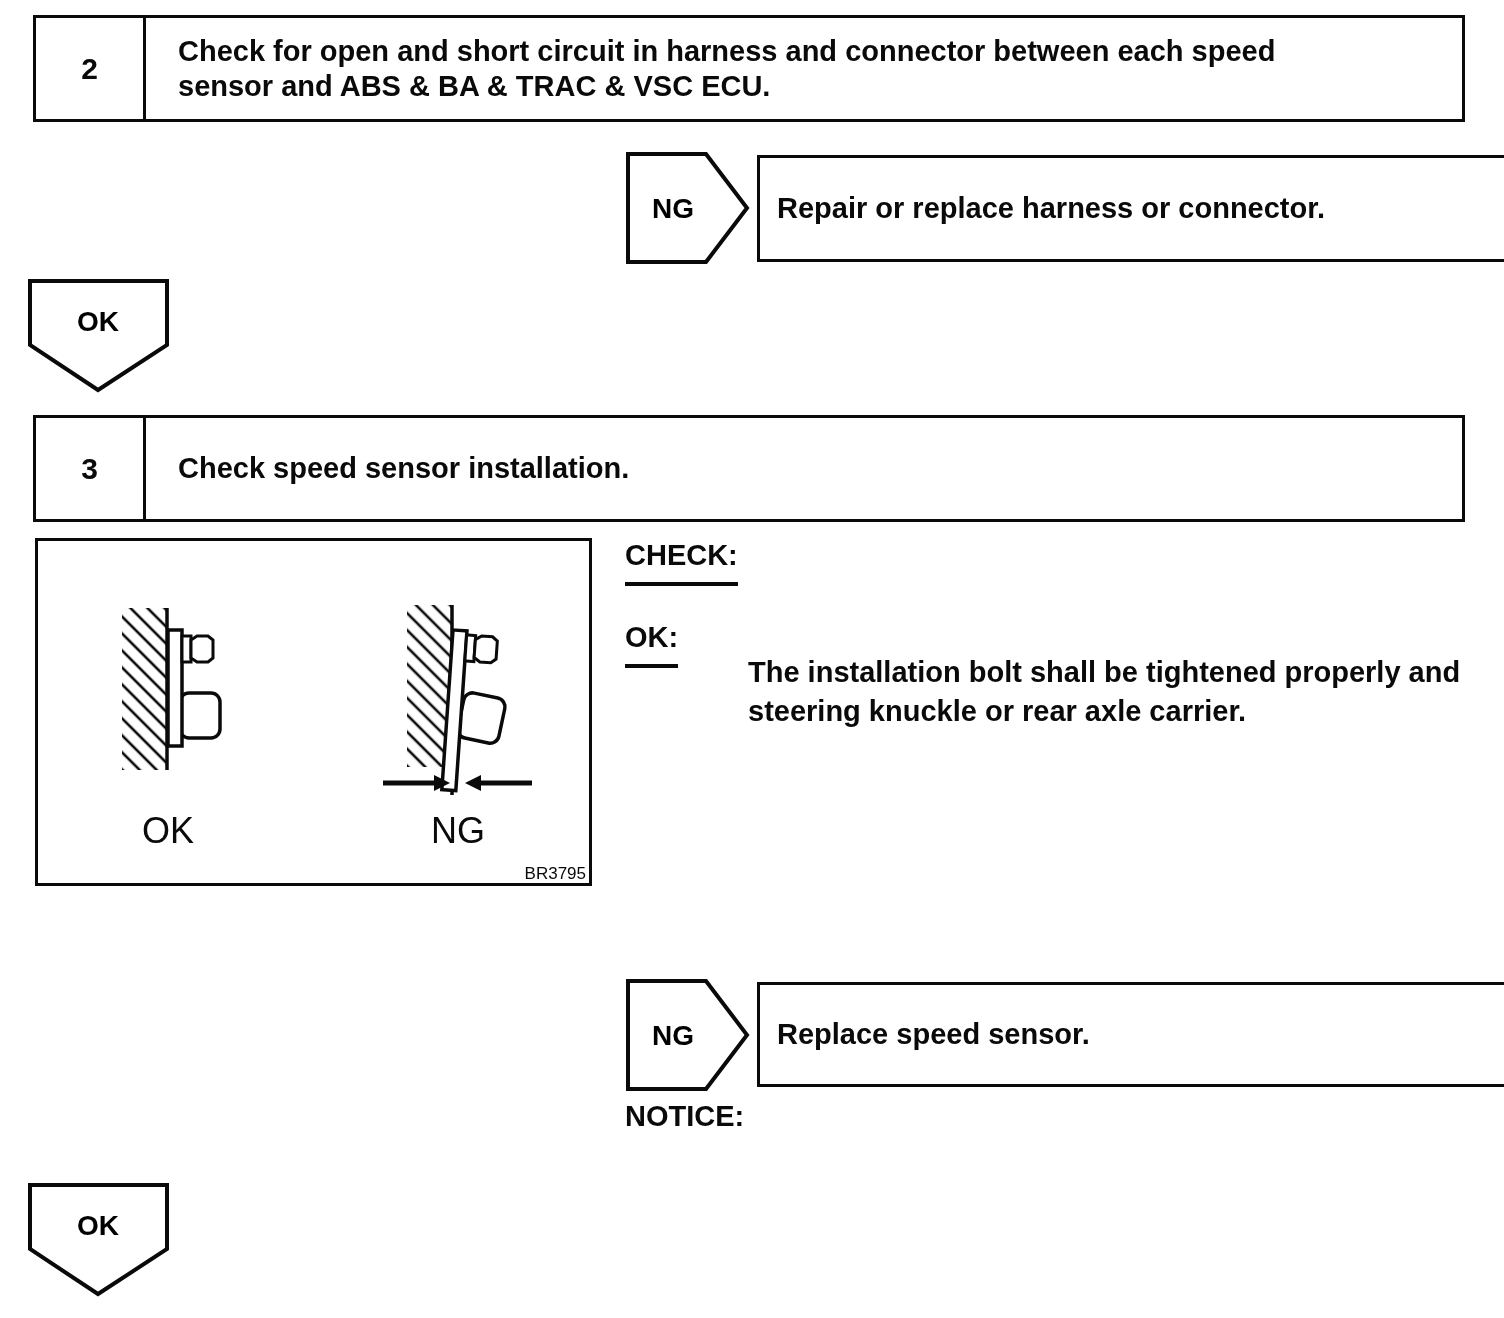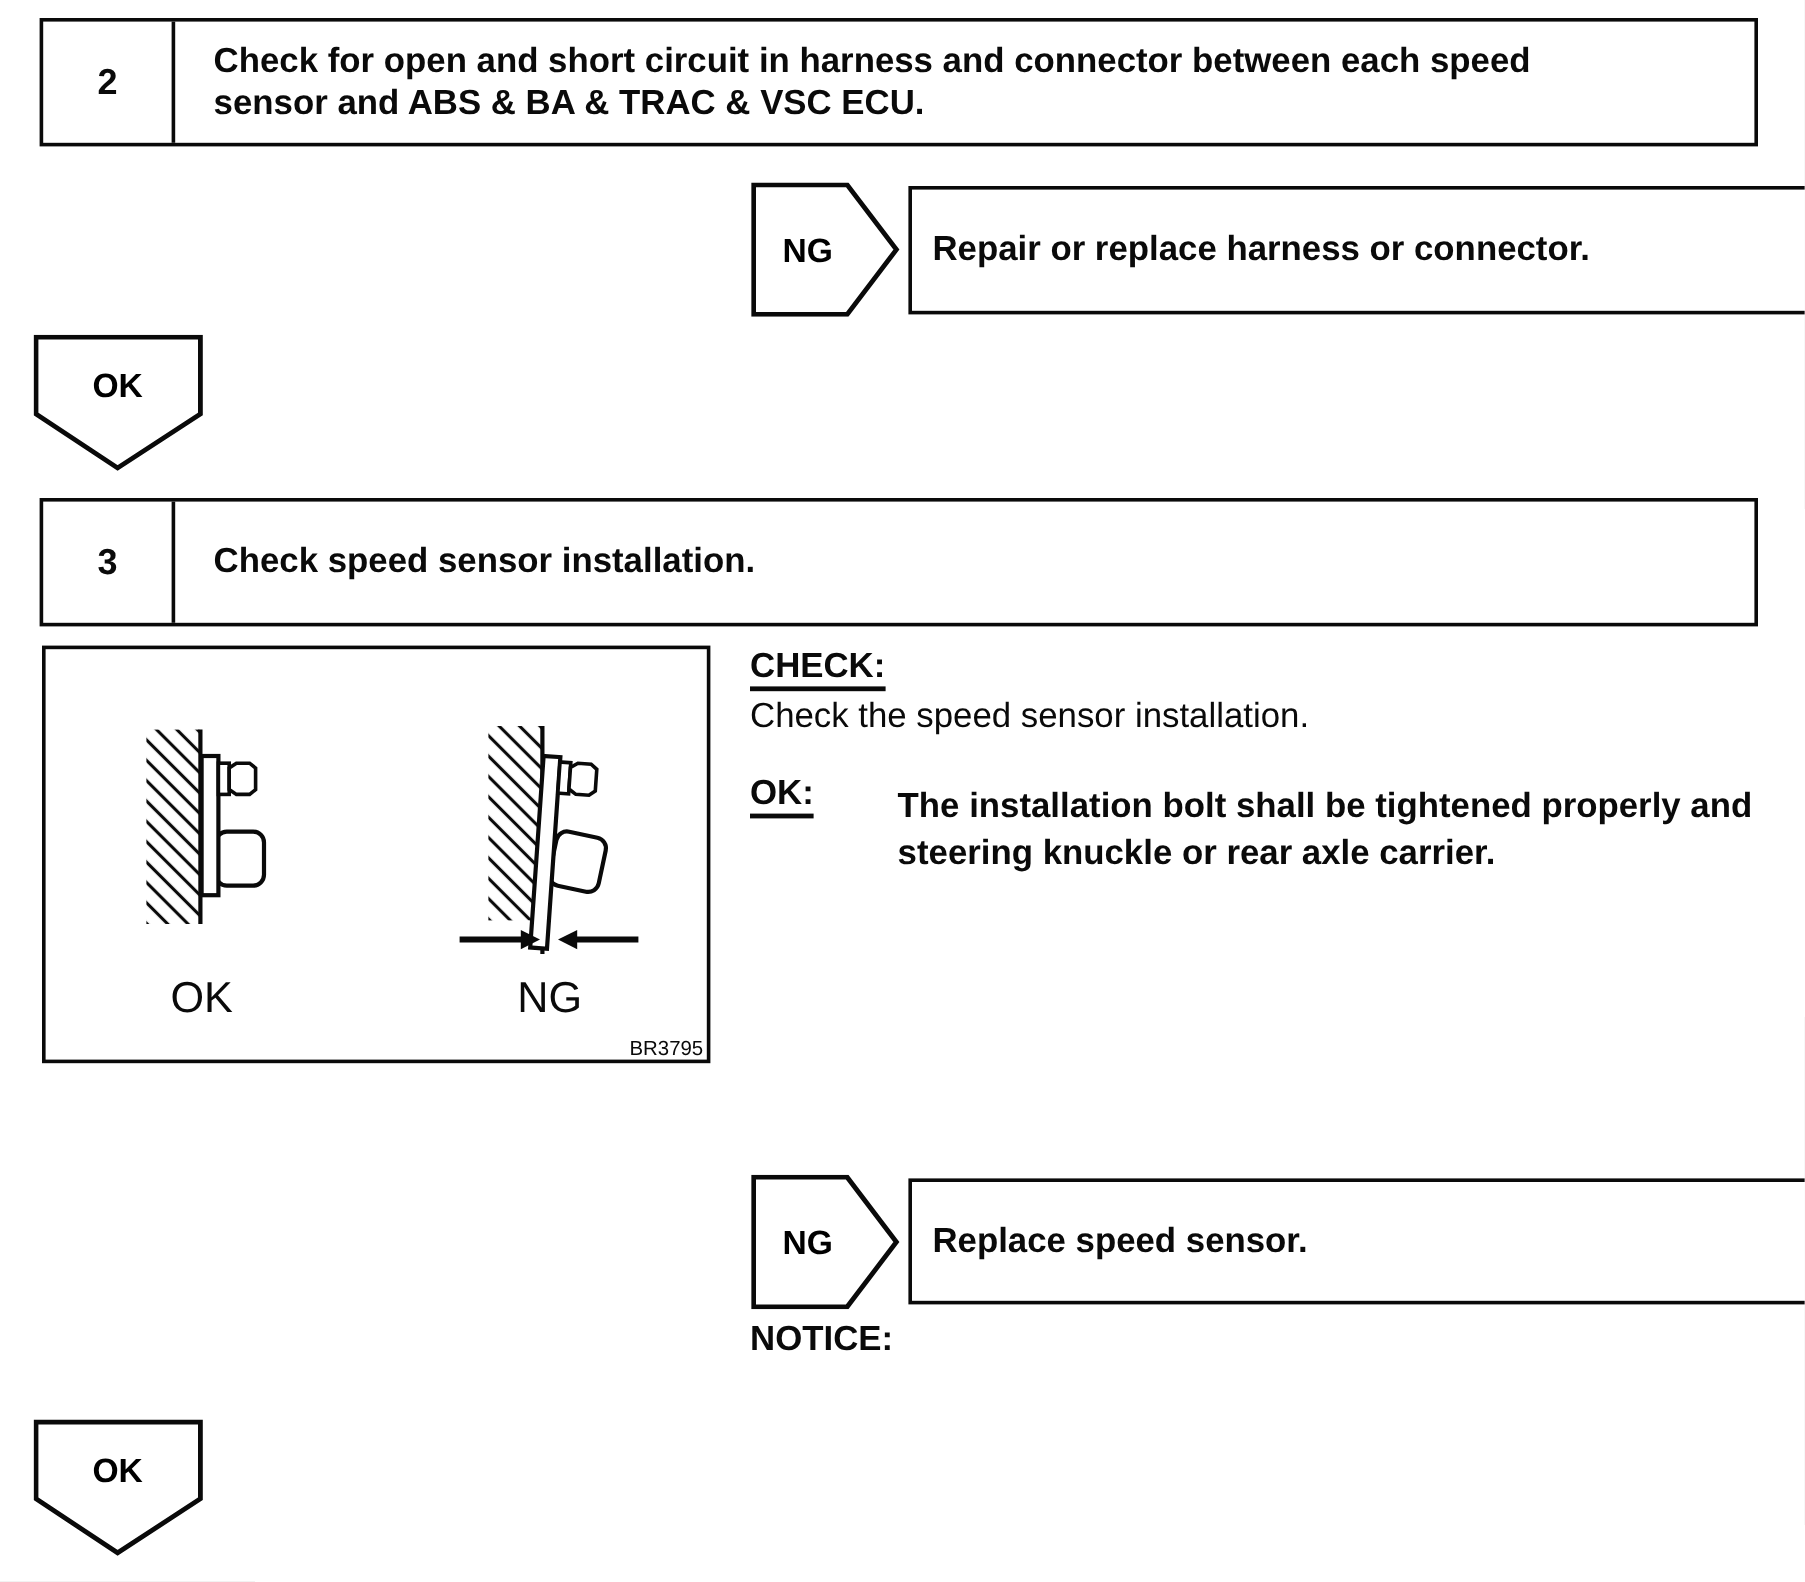--- a/index.html
+++ b/index.html
@@ -69,21 +69,21 @@
     background: #ffffff;
   }
   .figure-frame svg { display: block; width: 551px; height: 342px; }
   .fig-label { font-size: 36px; font-family: "Liberation Sans", sans-serif; fill: #0a0a0a; }
   .fig-code { font-size: 17px; font-family: "Liberation Sans", sans-serif; fill: #0a0a0a; }
   .txt { position: absolute; font-size: 29px; }
   .heading-underlined {
     display: inline-block;
     font-weight: bold;
     border-bottom: 4px solid #0a0a0a;
-    padding-bottom: 0;
+    padding-bottom: 10px;
   }
   .bold { font-weight: bold; }
   .ok-body-line { line-height: 39px; font-weight: bold; margin-left: 46px; }
 </style>
 </head>
 <body>
 
 <div id="page">
 
   <div class="step-box" style="top:15px;">
@@ -155,22 +155,21 @@
         <text class="fig-label" x="420" y="302" text-anchor="middle">NG</text>
       </g>
 
       <text class="fig-code" x="548" y="338" text-anchor="end">BR3795</text>
     </svg>
   </div>
 
   <div class="txt" style="left:625px; top:539px;">
     <span class="heading-underlined">CHECK:</span>
   </div>
-  <div class="txt" style="left:625px; top:581px;">Check the speed sensor installation.</div>
-  <div class="txt" style="left:625px; top:645px;">
+  <div class="txt" style="left:625px; top:621px;">
     <span class="heading-underlined">OK:</span>
   </div>
   <div class="txt" style="left:702px; top:653px; width:790px;">
     <div class="ok-body-line">The installation bolt shall be tightened properly and</div>
     <div class="ok-body-line">steering knuckle or rear axle carrier.</div>
   </div>
 
   <svg class="connector-svg" style="left:626px; top:979px;" width="124" height="112" viewBox="0 0 124 112">
     <polygon points="2,2 80,2 121,56 80,110 2,110" fill="#ffffff" stroke="#0a0a0a" stroke-width="4"></polygon>
     <text class="connector-label" x="47" y="66" text-anchor="middle">NG</text>

